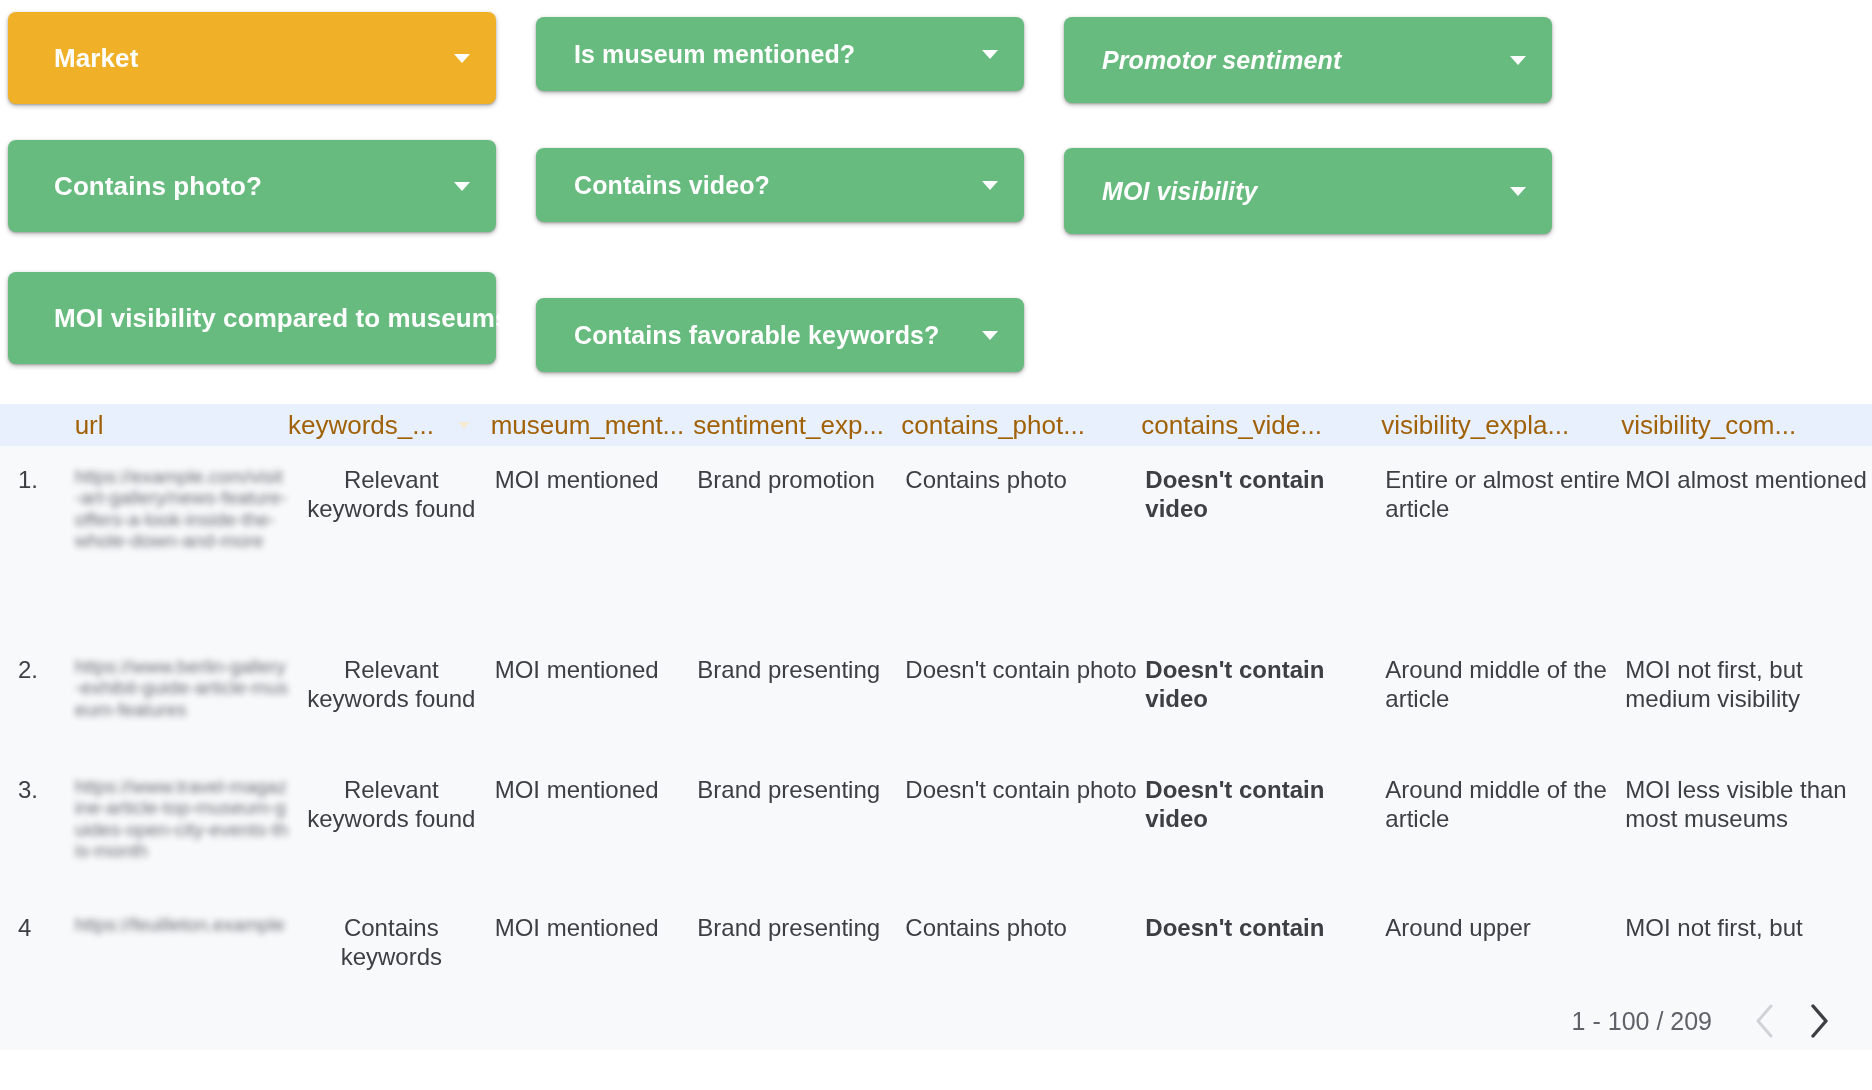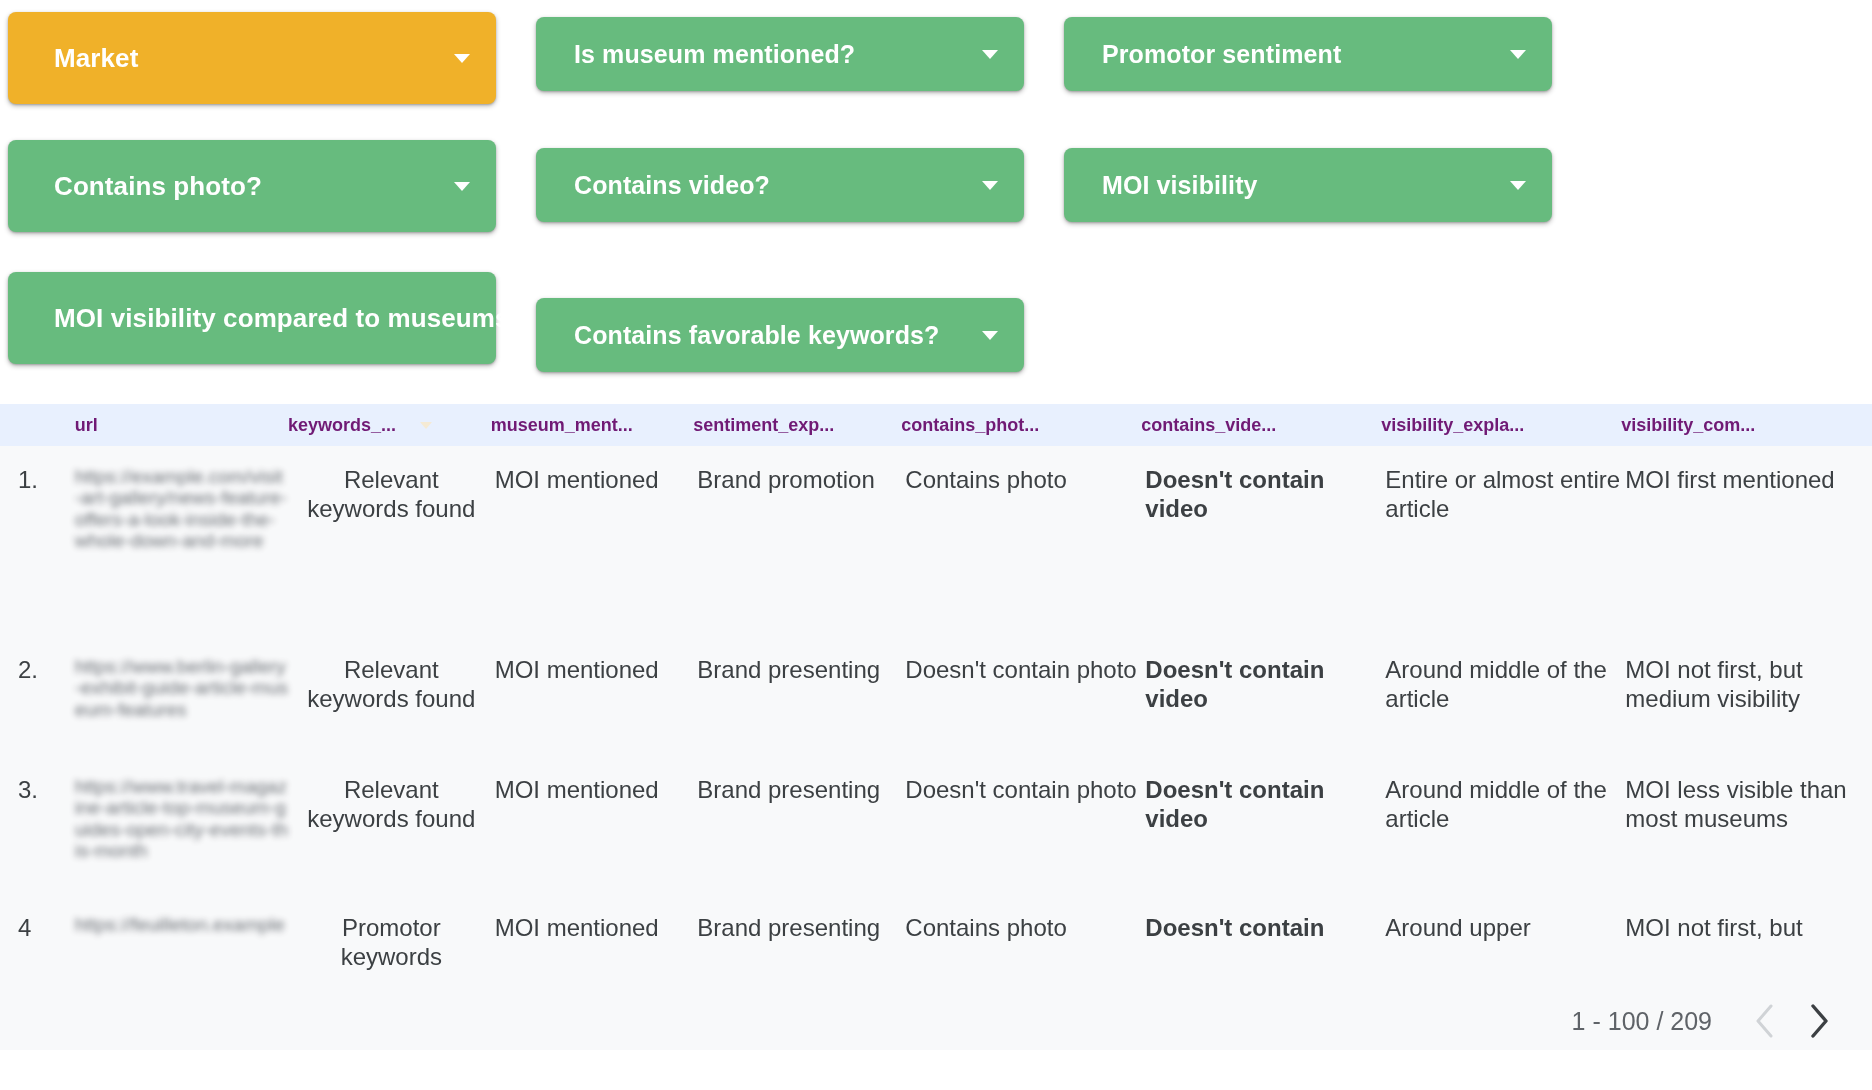--- a/index.html
+++ b/index.html
@@ -42,21 +42,21 @@
   .filter-btn .caret {
     width: 0; height: 0;
     border-left: 8px solid transparent;
     border-right: 8px solid transparent;
     border-top: 9px solid #ffffff;
     flex: 0 0 auto;
     margin-left: 18px;
   }
   .col1 { left: 8px;    width: 488px; height: 92px; }
   .col2 { left: 536px;  width: 488px; height: 74px; }
-  .col3 { left: 1064px; width: 488px; height: 74px; }
+  .col3 { left: 1064px; width: 488px; height: 86px; font-style: italic; }
 
   .row1.col1 { top: 12px;  }
   .row1.col2 { top: 17px;  }
   .row1.col3 { top: 17px;  }
   .row2.col1 { top: 140px; }
   .row2.col2 { top: 148px; gap: 19px; }
   .row2.col3 { top: 148px; }
   .row3.col1 { top: 272px; }
   .row3.col2 { top: 298px; }
 
@@ -72,23 +72,23 @@
     background: #f8f9fa;
     overflow: hidden;
   }
   table.grid {
     width: 1872px;
     border-collapse: collapse;
     table-layout: fixed;
   }
   table.grid thead tr { background: #e8f0fe; height: 42px; }
   table.grid thead th {
-    color: #701a75;
-    font-size: 18px;
-    font-weight: bold;
+    color: #a16207;
+    font-size: 26px;
+    font-weight: normal;
     text-align: left;
     vertical-align: middle;
     padding: 0 0 0 0;
     white-space: nowrap;
     overflow: hidden;
   }
   th .hd { display: inline-flex; align-items: center; gap: 10px; }
   th .sortarrow {
     width: 0; height: 0;
     border-left: 6px solid transparent;
@@ -287,21 +287,21 @@
         <td class="idx">1.</td>
         <td class="urlcell">
           <div class="blurtext">https://example.com/visit-art-gallery/news-feature-offers-a-look-inside-the-whole-down-and-more</div>
         </td>
         <td class="c-keywords">Relevant keywords found</td>
         <td class="c-museum">MOI mentioned</td>
         <td class="c-sent">Brand promotion</td>
         <td class="c-photo">Contains photo</td>
         <td class="c-video">Doesn't contain video</td>
         <td class="c-visexp">Entire or almost entire article</td>
-        <td class="c-viscmp">MOI first mentioned</td>
+        <td class="c-viscmp">MOI almost mentioned</td>
       </tr>
 
       <tr class="r2">
         <td class="idx">2.</td>
         <td class="urlcell">
           <div class="blurtext">https://www.berlin-gallery-exhibit-guide-article-museum-features</div>
         </td>
         <td class="c-keywords">Relevant keywords found</td>
         <td class="c-museum">MOI mentioned</td>
         <td class="c-sent">Brand presenting</td>
@@ -323,21 +323,21 @@
         <td class="c-video">Doesn't contain video</td>
         <td class="c-visexp">Around middle of the article</td>
         <td class="c-viscmp">MOI less visible than most museums</td>
       </tr>
 
       <tr class="r4">
         <td class="idx">4</td>
         <td class="urlcell">
           <div class="blurtext">https://feuilleton.example</div>
         </td>
-        <td class="c-keywords">Promotor keywords</td>
+        <td class="c-keywords">Contains keywords</td>
         <td class="c-museum">MOI mentioned</td>
         <td class="c-sent">Brand presenting</td>
         <td class="c-photo">Contains photo</td>
         <td class="c-video">Doesn't contain</td>
         <td class="c-visexp">Around upper</td>
         <td class="c-viscmp">MOI not first, but</td>
       </tr>
 
     </tbody>
   </table>

